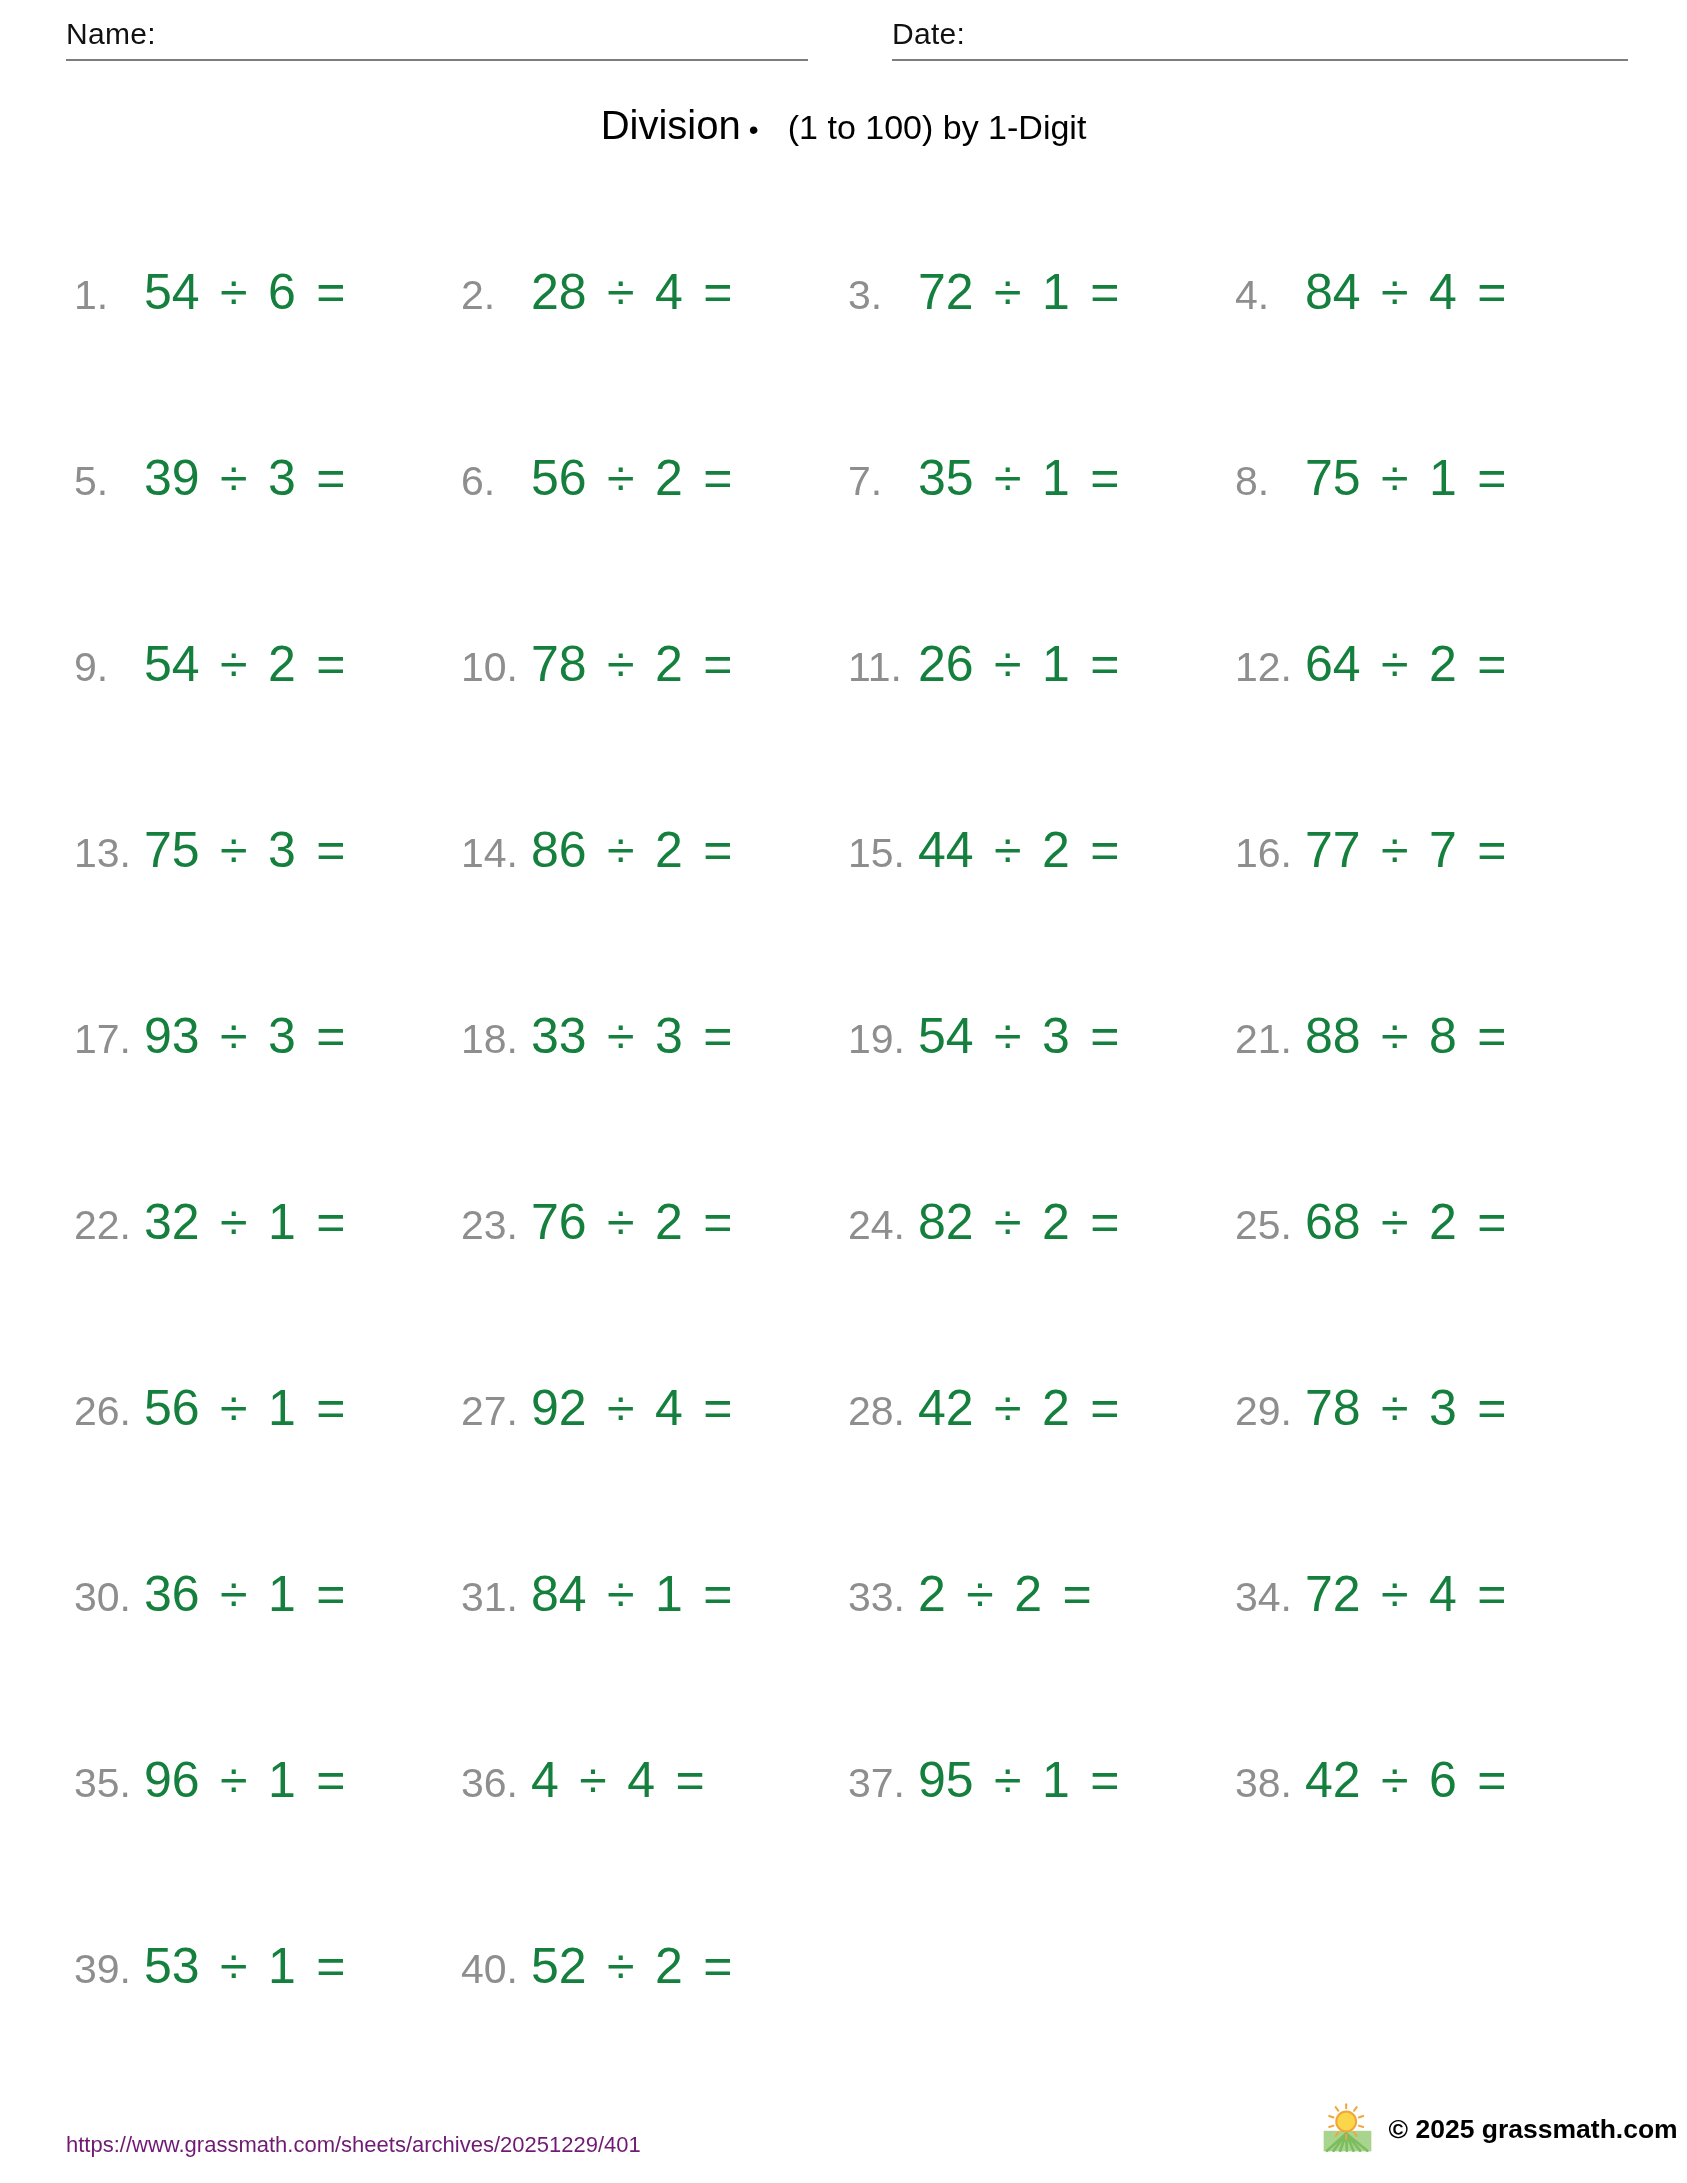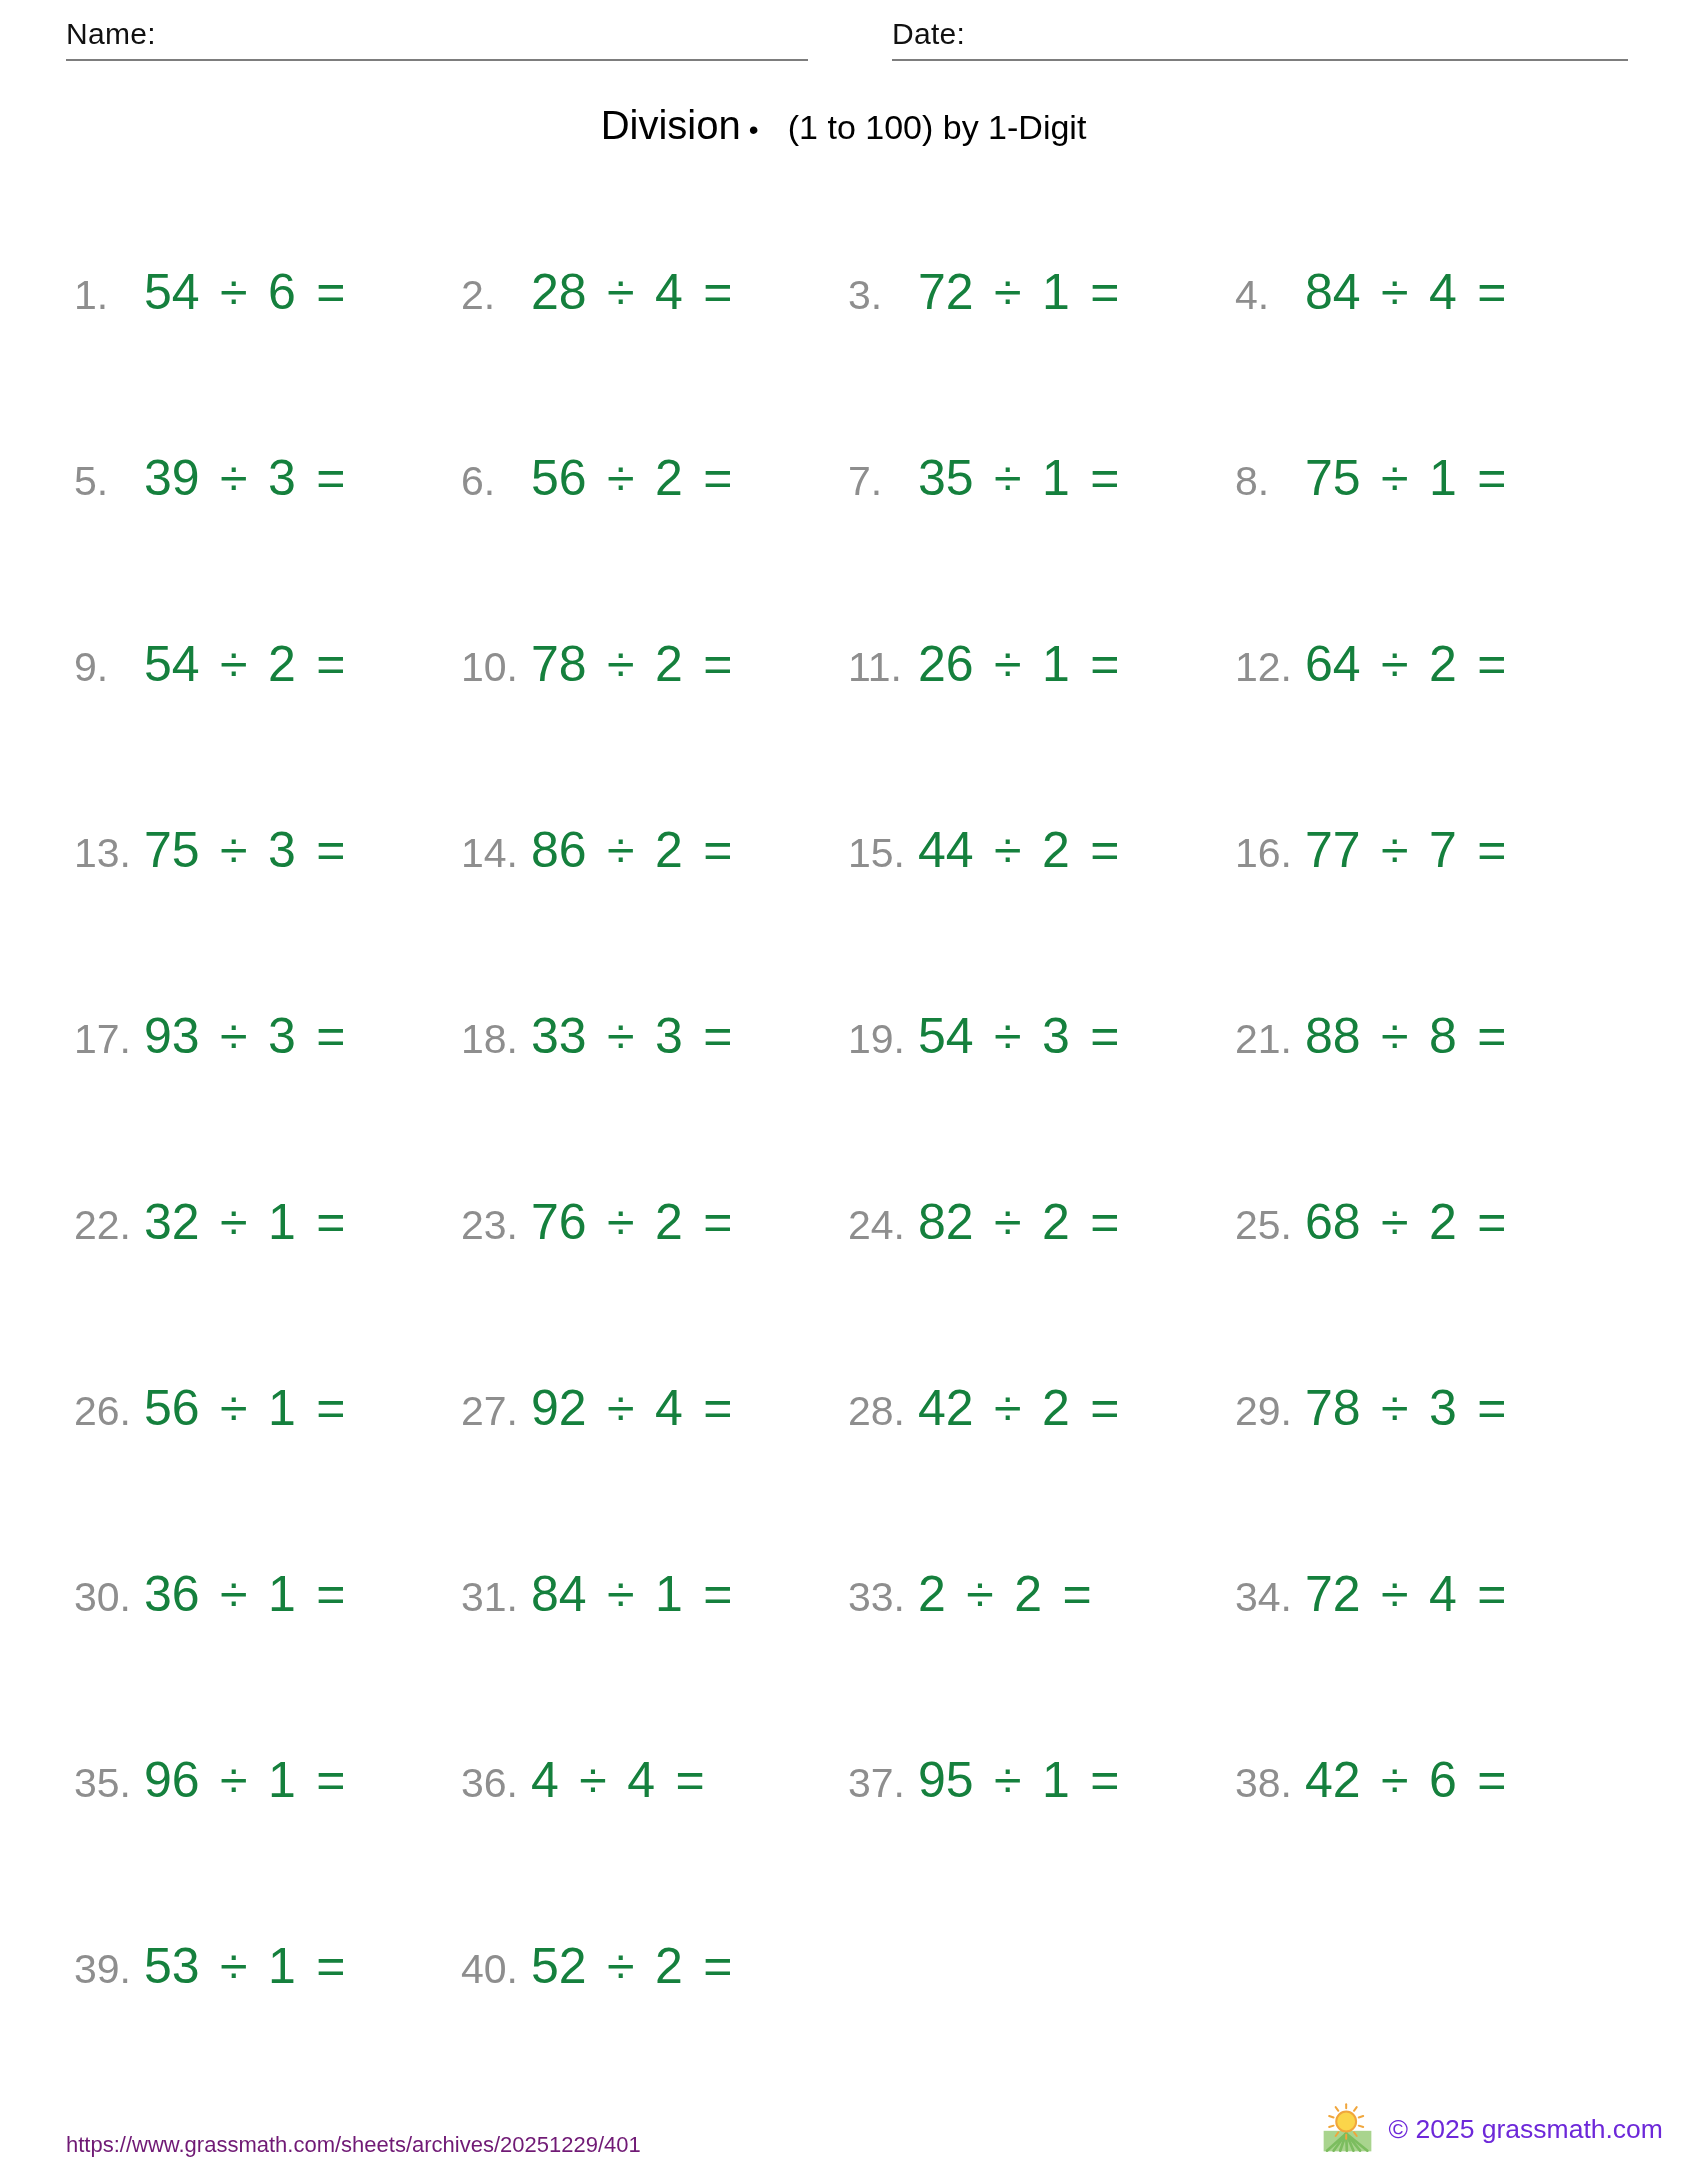--- a/index.html
+++ b/index.html
@@ -29,21 +29,21 @@
     display:grid;grid-template-columns:repeat(4,387px);grid-auto-rows:186px;
   }
   .cell{display:flex;align-items:baseline;padding-top:17px;}
   .pnum{flex:0 0 70px;font-size:41px;color:#8e8e8e;}
   .pexp{font-size:50px;color:#15803d;word-spacing:6.6px;white-space:nowrap;}
 
   
   .footer-url{position:absolute;left:66px;top:2132px;font-size:22px;color:#701a75;}
   .footer-brand{position:absolute;left:1321px;top:2103px;display:flex;align-items:center;gap:14.6px;}
   .footer-brand svg{width:53px;height:53px;display:block;}
-  .copyright{font-size:26.5px;color:#6d28d9;}
+  .copyright{font-size:26.5px;color:#000000;font-weight:bold;}
 </style>
 </head>
 <body>
 
 <div class="page">
 
   <div class="fill-block name-block">
     <span class="label">Name:</span>
     <div class="fill-rule"></div>
   </div>

